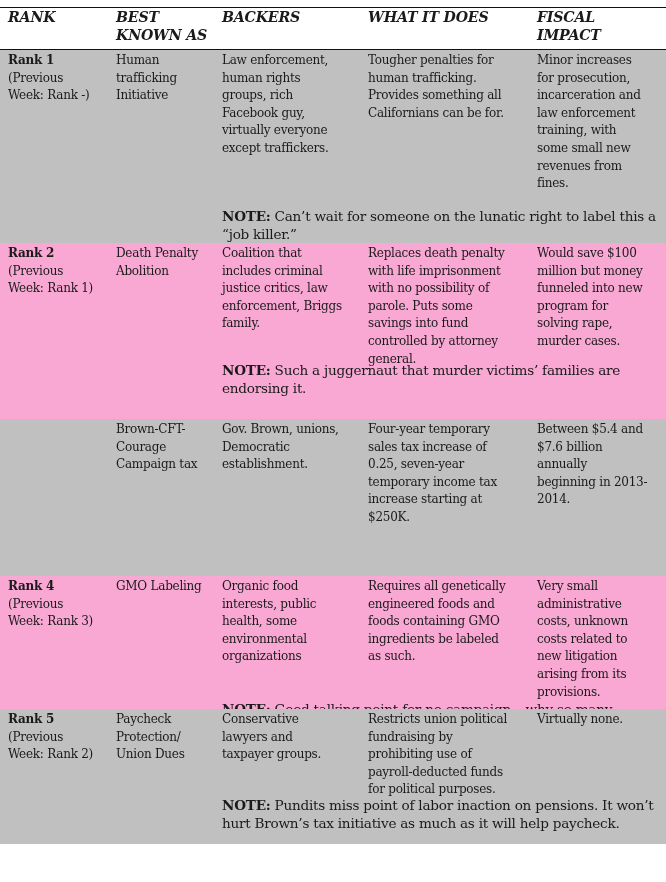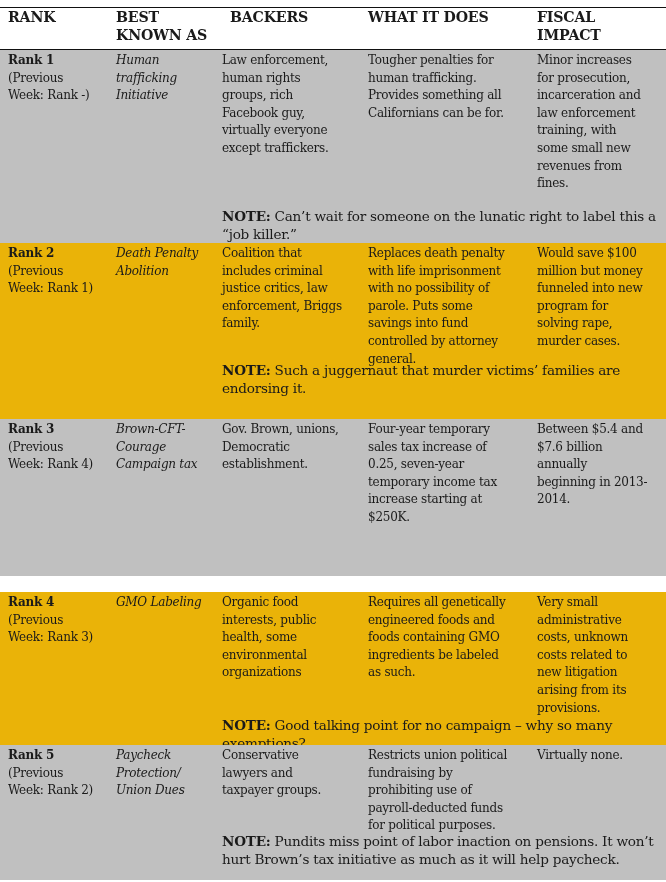--- a/index.html
+++ b/index.html
@@ -1,42 +1,42 @@
 <!DOCTYPE html>
 <html><head>
 <meta charset="utf-8">
 <style>
   html, body { margin:0; padding:0; background:#ffffff; }
   body { width:666px; height:882px; overflow:hidden; position:relative;
          font-family:"DejaVu Serif", "Liberation Serif", serif; color:#1a1a1a; }
   .table { position:absolute; left:0; top:7px; width:666px; }
   .hdr { position:relative; height:41px; border-top:1.5px solid #111; border-bottom:1.5px solid #111; background:#fff; }
-  .hcell { position:absolute; top:1px; font-weight:bold; font-size:14.2px; line-height:17.5px; letter-spacing:-0.2px; }
+  .hcell { position:absolute; top:1px; font-weight:bold; font-size:14.2px; line-height:17.5px; letter-spacing:-0.2px;font-style:italic; }
   .row { position:relative; }
   .row.gray { background:#c0c0c0; }
-  .row.white { background:#eab308; }
+  .row.white { background:#f9a8d4; }
   .cell { position:absolute; top:2px; font-size:12px; line-height:17.6px; letter-spacing:-0.25px; white-space:pre-line; }
   .c-rank { left:8px; width:105px; }
-  .c-known { left:116px; width:104px;font-style:italic; }
+  .c-known { left:116px; width:104px; }
   .c-backers { left:222px; width:144px; }
   .c-does { left:368px; width:166px; }
   .c-fiscal { left:537px; width:128px; }
   .rank-title { font-weight:bold; }
   .note { position:absolute; left:222px; width:440px; font-size:13.6px; line-height:17.6px; letter-spacing:-0.25px; }
   .note b { font-weight:bold; }
 </style>
 </head>
 <body>
 
 <div class="table">
   <div class="hdr">
     <div class="hcell" style="left:8px;">RANK</div>
     <div class="hcell" style="left:116px; white-space:pre-line;">BEST
 KNOWN AS</div>
-    <div class="hcell" style="left:222px;margin-left:8px;">BACKERS</div>
+    <div class="hcell" style="left:222px;">BACKERS</div>
     <div class="hcell" style="left:368px;">WHAT IT DOES</div>
     <div class="hcell" style="left:537px; white-space:pre-line;">FISCAL
 IMPACT</div>
   </div>
 
   <div class="row gray" style="height:193px;">
     <div class="cell c-rank"><span class="rank-title">Rank 1</span>
 <span>(Previous
 Week: Rank -)</span></div>
     <div class="cell c-known">Human
@@ -84,43 +84,40 @@
     <div class="cell c-fiscal">Would save $100
 million but money
 funneled into new
 program for
 solving rape,
 murder cases.</div>
     <div class="note" style="top:119px;"><b>NOTE:</b><span>  Such a juggernaut that murder victims’ families are endorsing it.</span></div>
   </div>
 
   <div class="row gray" style="height:157px;">
-    <div class="cell c-rank"><span class="rank-title">Rank 3</span>
-<span>(Previous
-Week: Rank 4)</span></div>
     <div class="cell c-known">Brown-CFT-
 Courage
 Campaign tax</div>
     <div class="cell c-backers">Gov. Brown, unions,
 Democratic
 establishment.</div>
     <div class="cell c-does">Four-year temporary
 sales tax increase of
 0.25, seven-year
 temporary income tax
 increase starting at
 $250K.</div>
     <div class="cell c-fiscal">Between $5.4 and
 $7.6 billion
 annually
 beginning in 2013-
 2014.</div>
   </div>
 
-  <div class="row white" style="height:153px;margin-top:16px;">
+  <div class="row white" style="height:133px;">
     <div class="cell c-rank"><span class="rank-title">Rank 4</span>
 <span>(Previous
 Week: Rank 3)</span></div>
     <div class="cell c-known">GMO Labeling</div>
     <div class="cell c-backers">Organic food
 interests, public
 health, some
 environmental
 organizations</div>
     <div class="cell c-does">Requires all genetically

